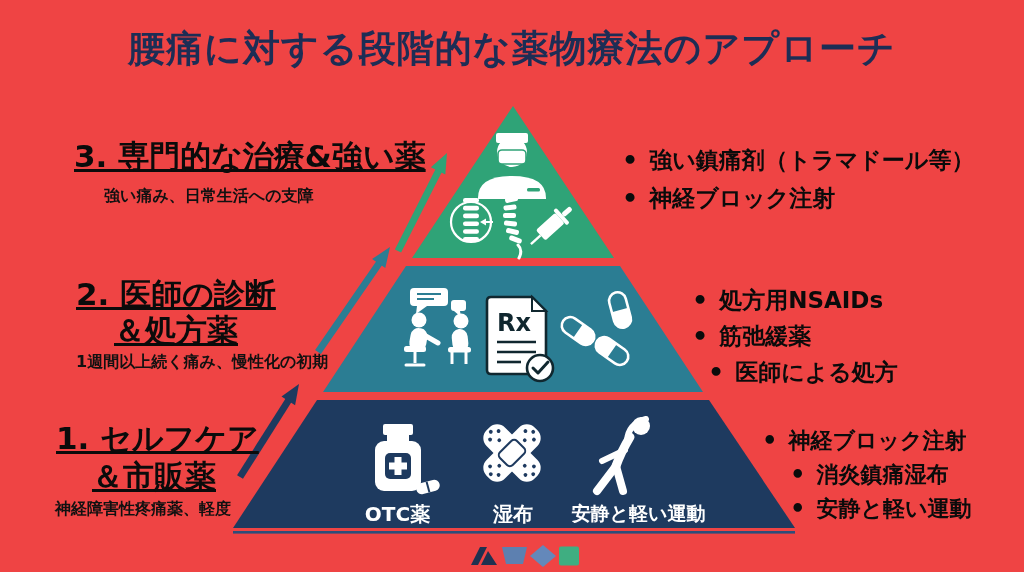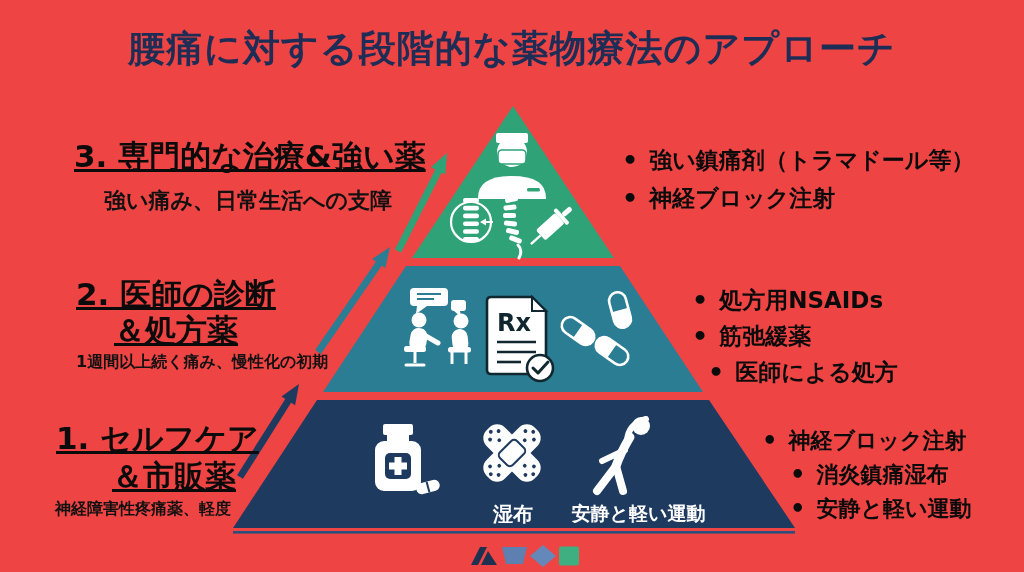--- a/index.html
+++ b/index.html
@@ -8,26 +8,26 @@
     font-family:"DejaVu Sans","Liberation Sans",sans-serif;color:#0c0c0c;
   }
   .abs{position:absolute;margin:0;}
   .title{
     top:24px;left:0;width:1024px;text-align:center;
     font-size:37px;font-weight:900;color:#1d2d55;letter-spacing:1px;white-space:nowrap;
   }
   .lv-heading{font-size:31px;font-weight:900;color:#0b0b0b;line-height:1.1;white-space:nowrap;text-decoration:underline;}
   .lv-sub{font-size:16.5px;font-weight:700;color:#111;white-space:nowrap;}
   .lv3-h{left:74px;top:139px;}
-  .lv3-sub{left:104px;top:186px;font-size:22px;}
+  .lv3-sub{left:104px;top:186px;font-size:16px;}
   .lv2-h1{left:76px;top:277px;}
   .lv2-h2{left:114px;top:313px;}
   .lv2-sub{left:76px;top:352px;font-size:16px;}
   .lv1-h1{left:56px;top:421px;}
-  .lv1-h2{left:92px;top:459px;margin-left:20px;}
+  .lv1-h2{left:92px;top:459px;}
   .lv1-sub{left:55px;top:499px;font-size:16px;}
   ul.bullets{list-style:none;padding:0;margin:0;}
   ul.bullets li{
     display:flex;align-items:center;font-weight:800;color:#0b0b0b;white-space:nowrap;
   }
   ul.bullets li::before{content:"\2022";margin-right:11px;font-size:1.1em;}
   .bl3{left:622px;top:141px;}
   .bl3 li{font-size:23px;height:38px;}
   .bl2{left:692px;top:282px;}
   .bl2 li{font-size:23px;height:36px;}
@@ -230,16 +230,17 @@
     <li>処方用NSAIDs</li>
     <li>筋弛緩薬</li>
     <li>医師による処方</li>
   </ul>
   <ul class="abs bullets bl1">
     <li>神経ブロック注射</li>
     <li>消炎鎮痛湿布</li>
     <li>安静と軽い運動</li>
   </ul>
 
+  <div class="abs tier-label otc-label">OTC薬</div>
   <div class="abs tier-label patch-label">湿布</div>
   <div class="abs tier-label rest-label">安静と軽い運動</div>
 
 </div>
 
 </body></html>

